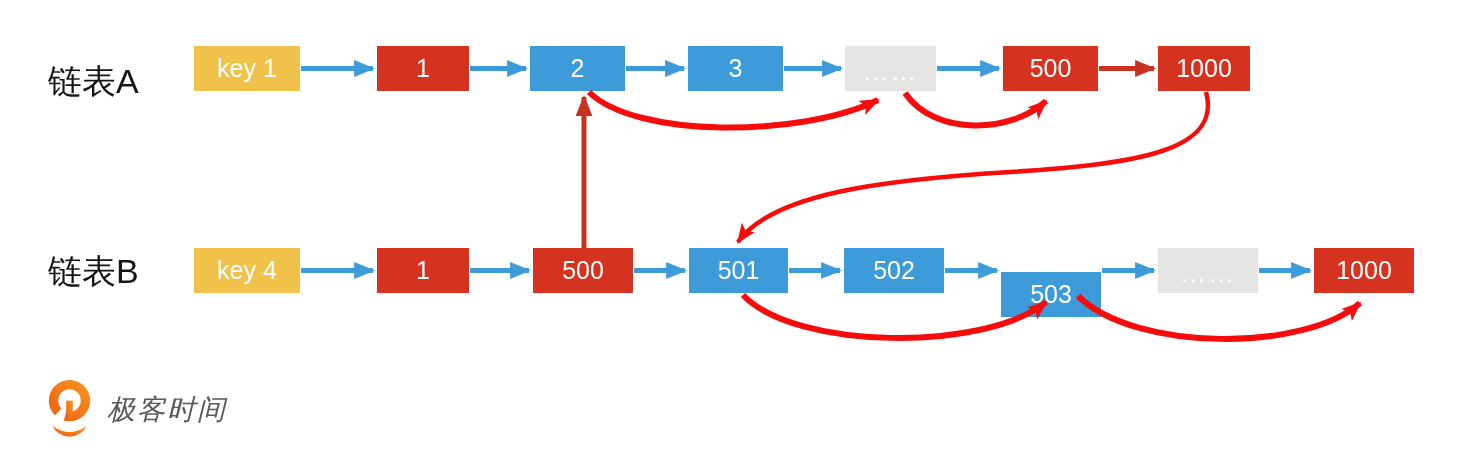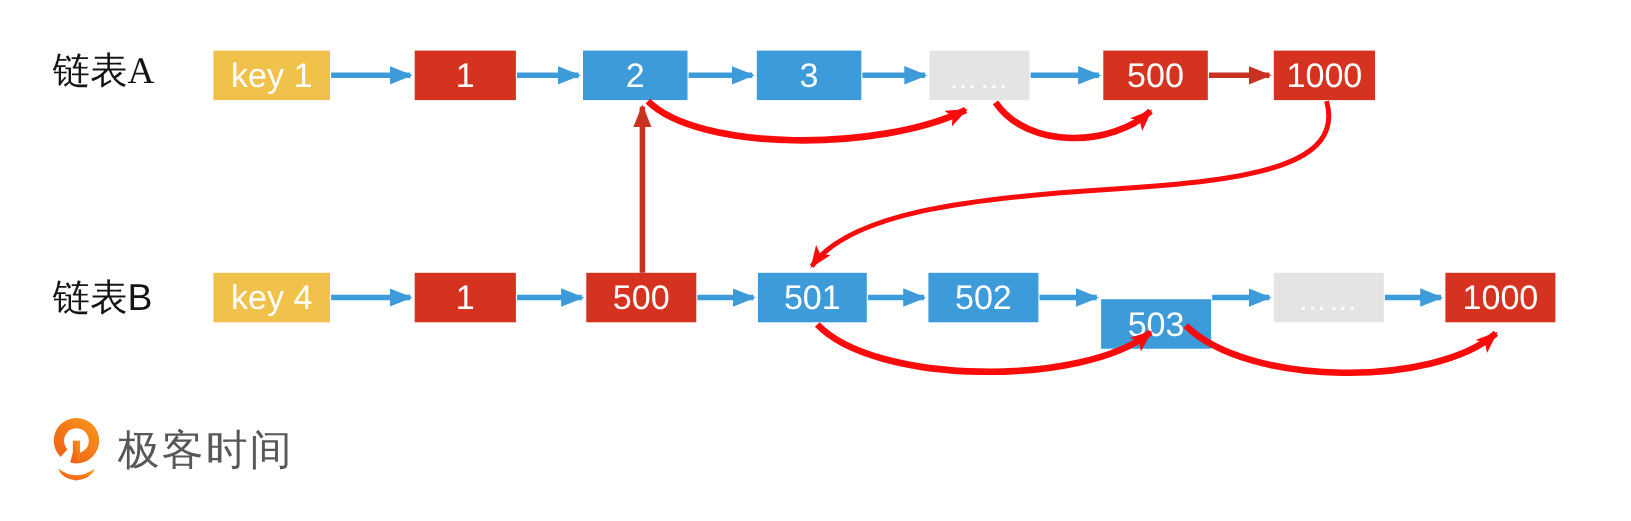--- a/index.html
+++ b/index.html
@@ -6,39 +6,39 @@
   .canvas{
     position:relative;width:1483px;height:474px;background:#ffffff;
     font-family:"Liberation Sans","DejaVu Sans",sans-serif;overflow:hidden;
   }
   .row-label{
     position:absolute;font-size:34px;color:#141414;line-height:34px;
     white-space:nowrap;
   }
   .node{
     position:absolute;height:45px;display:flex;align-items:center;justify-content:center;
-    color:#ffffff;font-size:31px;line-height:25px;white-space:nowrap;
+    color:#ffffff;font-size:25px;line-height:25px;white-space:nowrap;
   }
   .node.yellow{background:#f0c24c;}
   .node.red{background:#d5331f;}
   .node.blue{background:#3d9bda;}
   .node.gray{background:#e5e4e2;font-size:26px;letter-spacing:2px;padding-top:6px;box-sizing:border-box;}
   .arrows{position:absolute;left:0;top:0;pointer-events:none;}
   .logo{position:absolute;left:46px;top:378px;display:flex;align-items:center;}
   .logo-text{
-    font-size:38px;color:#5a5857;letter-spacing:2px;margin-left:14px;
-    line-height:64px;white-space:nowrap;
+    font-size:28px;color:#5a5857;letter-spacing:2px;margin-left:14px;
+    line-height:64px;white-space:nowrap;font-style:italic;
   }
 </style>
 </head>
 <body>
 
 <div class="canvas">
 
-  <div class="row-label" style="left:48px;top:48px;font-family:Liberation Serif, serif;">链表A</div>
+  <div class="row-label" style="left:48px;top:64px;">链表A</div>
   <div class="row-label" style="left:48px;top:254px;">链表B</div>
 
   <div class="node yellow" style="left:194px;top:46px;width:106px;">key 1</div>
   <div class="node red" style="left:377px;top:46px;width:92px;">1</div>
   <div class="node blue" style="left:530px;top:46px;width:95px;">2</div>
   <div class="node blue" style="left:688px;top:46px;width:95px;">3</div>
   <div class="node gray" style="left:845px;top:46px;width:91px;">……</div>
   <div class="node red" style="left:1003px;top:46px;width:95px;">500</div>
   <div class="node red" style="left:1158px;top:46px;width:92px;">1000</div>
 

